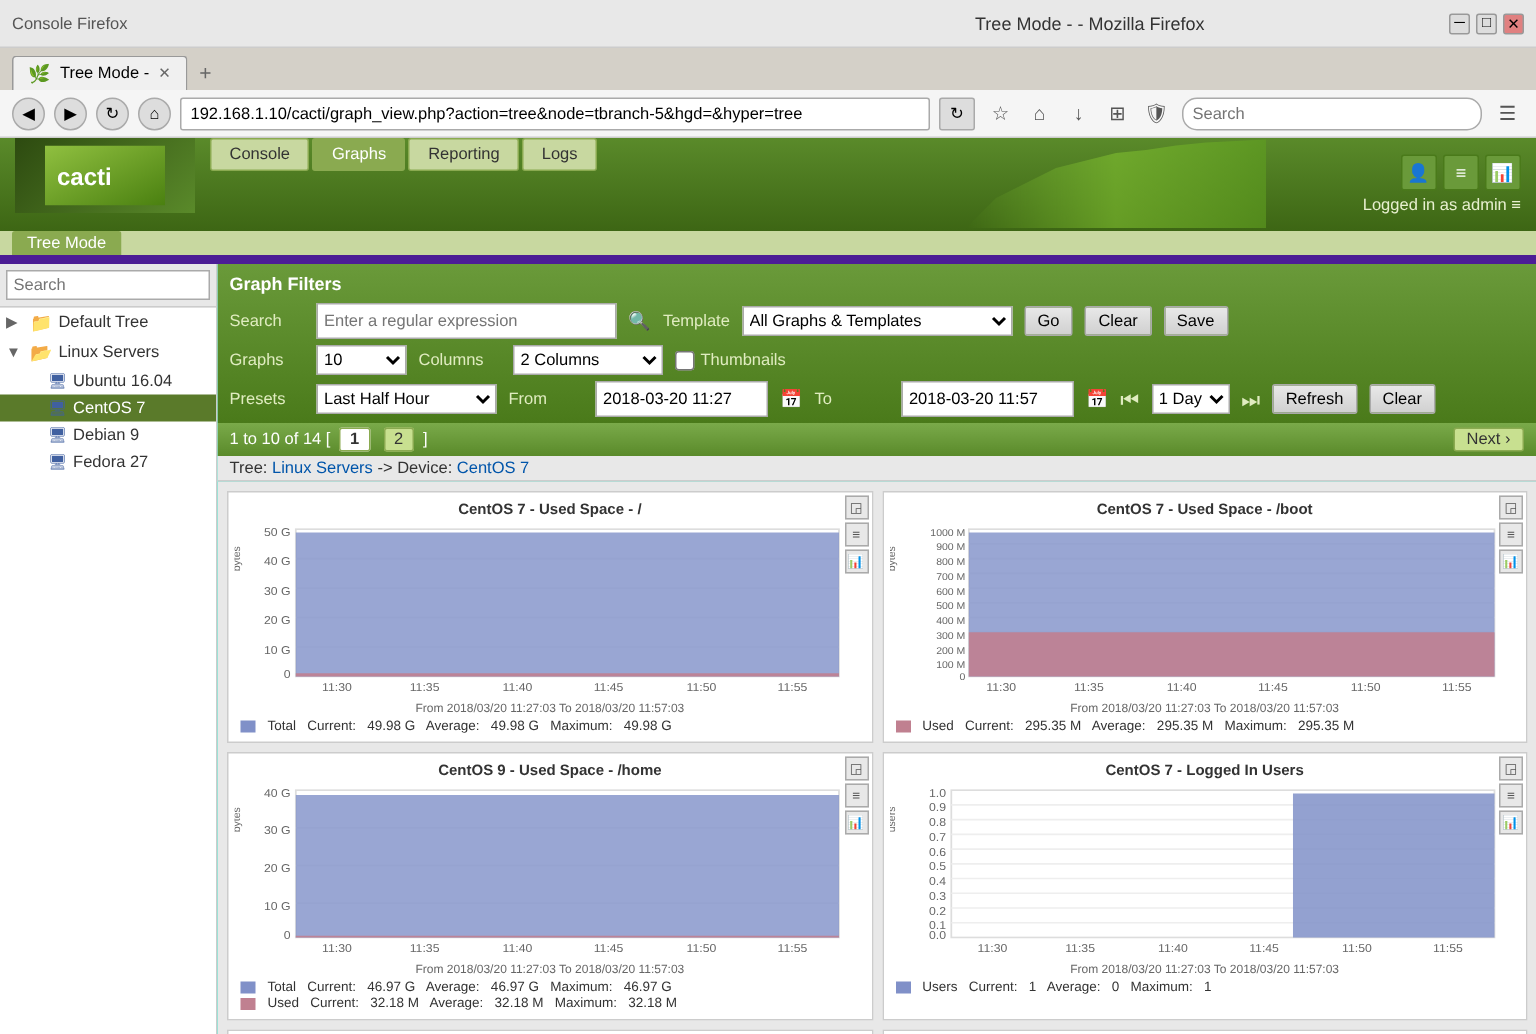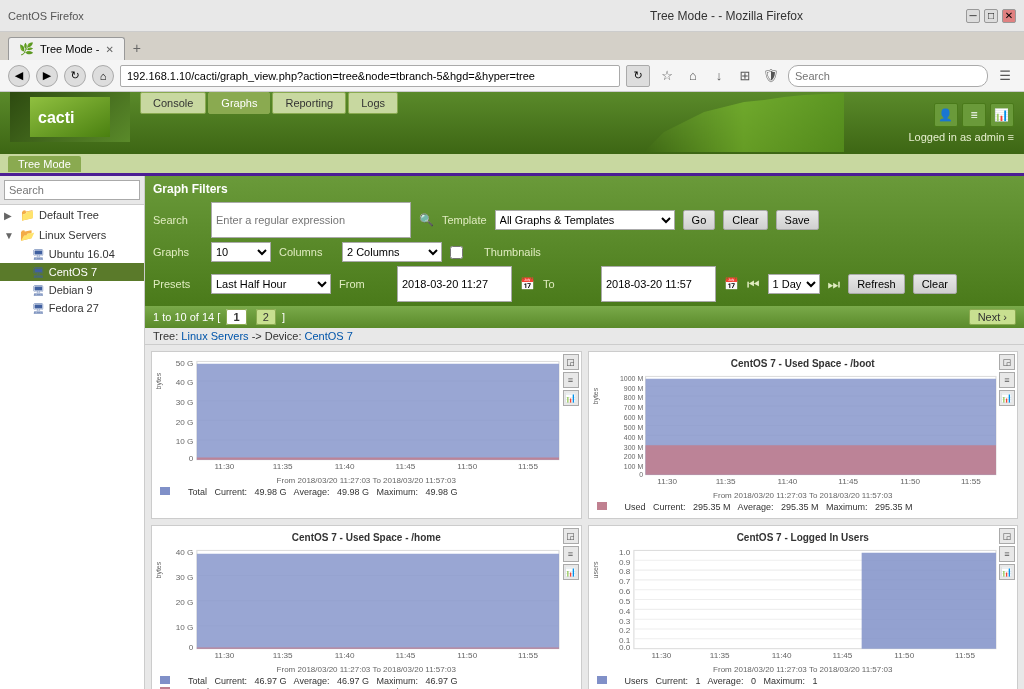--- a/index.html
+++ b/index.html
@@ -169,21 +169,21 @@
     }
 
     
     .tree-mode-bar {
       background: #c8d8a0;
       height: 22px;
       display: flex;
       align-items: center;
       padding: 0 8px;
       justify-content: space-between;
-      border-bottom: 3px solid #4c1d95;
+      border-bottom: 6px solid #4c1d95;
     }
     .tree-mode-tab {
       background: #8aaa50;
       color: white;
       padding: 2px 10px;
       font-size: 11px;
       border-radius: 2px 2px 0 0;
       cursor: pointer;
     }
 
@@ -255,21 +255,21 @@
       display: flex;
       align-items: center;
       gap: 8px;
     }
     .filter-label {
       color: #e0ecc0;
       font-size: 11px;
       min-width: 50px;
     }
     .filter-input {
-      height: 36px;
+      height: 24px;
       border: 1px solid #aaa;
       padding: 0 4px;
       font-size: 11px;
       background: white;
     }
     .filter-input-wide {
       width: 200px;
     }
     .filter-select {
       height: 20px;
@@ -282,21 +282,21 @@
       padding: 0 8px;
       border: 1px solid #aaa;
       background: linear-gradient(to bottom, #e8e8e8, #d0d0d0);
       font-size: 11px;
       cursor: pointer;
       border-radius: 2px;
     }
     .filter-checkbox-label {
       display: flex;
       align-items: center;
-      gap: 21px;
+      gap: 4px;
       color: #e0ecc0;
       font-size: 11px;
     }
     .columns-label {
       color: #e0ecc0;
       font-size: 11px;
       min-width: 55px;
     }
 
     
@@ -391,22 +391,22 @@
     .graph-legend {
       font-size: 9px;
       color: #333;
       padding: 2px 4px;
       display: flex;
       flex-direction: column;
       gap: 1px;
     }
     .legend-row {
       display: flex;
-      align-items: flex-start;
-      gap: 18px;
+      align-items: flex-end;
+      gap: 8px;
     }
     .legend-color {
       width: 10px; height: 8px;
       flex-shrink: 0;
     }
     .graph-from-to {
       font-size: 8px;
       color: #666;
       text-align: center;
     }
@@ -415,21 +415,21 @@
     .chart-svg {
       width: 100%;
       height: 100%;
     }
   </style>
 </head>
 <body>
 
 <div class="browser-title-bar">
   <div style="display:flex;align-items:center;gap:6px;flex:1;">
-    <span style="font-size:11px;color:#555;">CentOS Firefox</span>
+    <span style="font-size:11px;color:#555;">Console Firefox</span>
   </div>
   <div class="browser-title">Tree Mode - - Mozilla Firefox</div>
   <div class="browser-controls">
     <div class="browser-btn">─</div>
     <div class="browser-btn">□</div>
     <div class="browser-btn" style="background:#e08080;">✕</div>
   </div>
 </div>
 
 <div class="tab-bar">
@@ -618,20 +618,21 @@
     <div class="breadcrumb-bar">
       <span>Tree: </span>
       <span class="breadcrumb-link">Linux Servers</span>
       <span> -&gt; Device: </span>
       <span class="breadcrumb-link">CentOS 7</span>
     </div>
 
     <div class="graphs-grid">
 
       <div class="graph-card">
+        <div class="graph-title">CentOS 7 - Used Space - /</div>
         <div class="graph-actions">
           <div class="graph-action-btn">◲</div>
           <div class="graph-action-btn">≡</div>
           <div class="graph-action-btn">📊</div>
         </div>
         <div class="graph-area">
           <svg class="chart-svg" viewBox="0 0 360 110" preserveAspectRatio="none">
 
             <rect x="35" y="5" width="310" height="90" fill="white" stroke="#ddd"></rect>
 
@@ -718,21 +719,21 @@
         <div class="graph-from-to">From 2018/03/20 11:27:03 To 2018/03/20 11:57:03</div>
         <div class="graph-legend">
           <div class="legend-row">
             <div class="legend-color" style="background:#c08090;"></div>
             <span>Used &nbsp; Current: &nbsp; 295.35 M &nbsp; Average: &nbsp; 295.35 M &nbsp; Maximum: &nbsp; 295.35 M</span>
           </div>
         </div>
       </div>
 
       <div class="graph-card">
-        <div class="graph-title">CentOS 7 - Used Space - /home</div>
+        <div class="graph-title">CentOS 9 - Used Space - /home</div>
         <div class="graph-actions">
           <div class="graph-action-btn">◲</div>
           <div class="graph-action-btn">≡</div>
           <div class="graph-action-btn">📊</div>
         </div>
         <div class="graph-area">
           <svg class="chart-svg" viewBox="0 0 360 110" preserveAspectRatio="none">
             <rect x="35" y="5" width="310" height="90" fill="white" stroke="#ddd"></rect>
             <line x1="35" y1="28" x2="345" y2="28" stroke="#eee"></line>
             <line x1="35" y1="51" x2="345" y2="51" stroke="#eee"></line>

